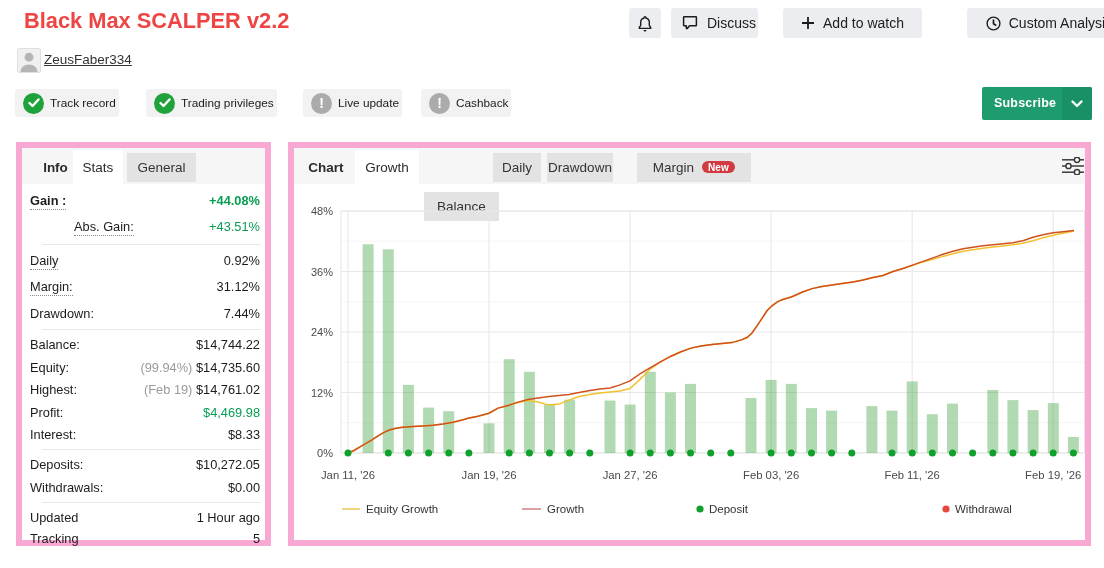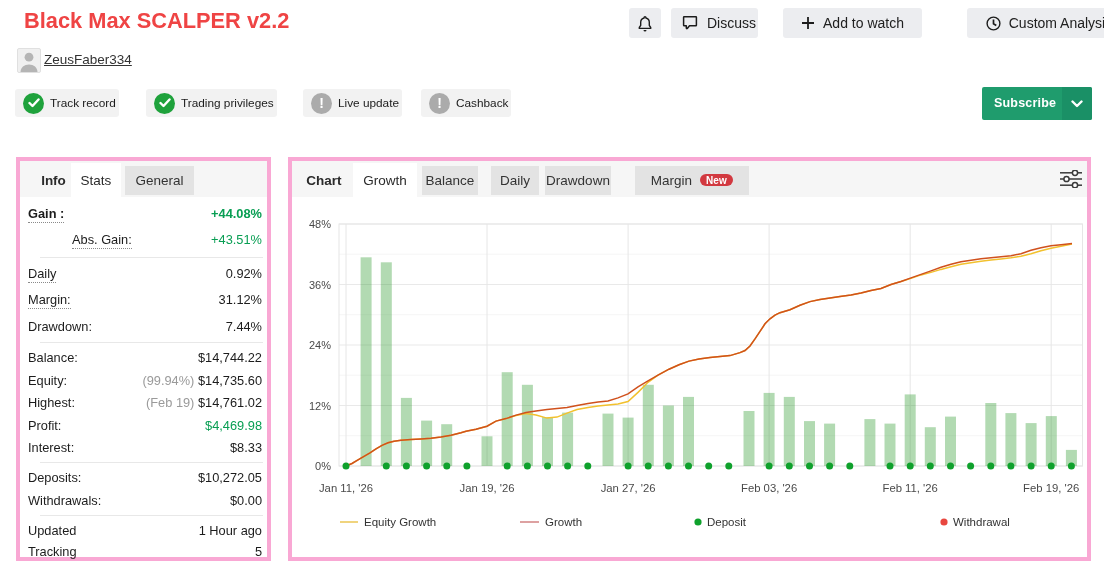--- a/index.html
+++ b/index.html
@@ -7,21 +7,21 @@
   #page{position:relative;width:1104px;height:568px;background:#fff;overflow:hidden;}
   .abs{position:absolute;}
   
   .hbtn{position:absolute;top:8px;height:30px;background:#ecedf0;border-radius:3px;
         display:flex;align-items:center;justify-content:center;font-size:14px;color:#202020;}
   .chip{position:absolute;top:89px;height:28px;background:#f2f2f2;border-radius:3px;
         display:flex;align-items:center;font-size:11.8px;color:#1b1b1b;padding:0 3px 0 8px;}
   .chip .circ{width:21px;height:21px;border-radius:50%;margin-right:6px;flex:none;
         display:flex;align-items:center;justify-content:center;}
   
-  .panel{position:absolute;top:157px;background:#fff;border:4px solid #f9a8d4;box-sizing:border-box;}
+  .panel{position:absolute;top:142px;background:#fff;border:6px solid #f9a8d4;box-sizing:border-box;}
   .tabbar{position:absolute;left:0;top:0;right:0;height:36px;background:#f6f6f6;}
   .tab{position:absolute;top:5px;height:29px;display:flex;align-items:center;justify-content:center;
        font-size:13.5px;color:#333;background:#e3e3e3;}
   .tab.first{background:transparent;font-weight:bold;color:#2b2b2b;}
   .tab.active{background:#fff;top:2px;height:35px;color:#2b2b2b;}
   
   .row{position:absolute;left:8px;right:5px;height:20px;font-size:12.8px;color:#1c1c1c;}
   .row .lbl{position:absolute;left:15px;top:0;}
   .row .val{position:absolute;right:0;top:0;text-align:right;}
   .dotted{border-bottom:1px dotted #8a8a8a;padding-bottom:1px;}
@@ -172,21 +172,21 @@
     <div class="row" style="top:383px;">
         <span class="lbl" style="left:0;">Tracking</span>
         <span class="val">5</span>
       </div>
   </div>
 
   <div class="panel" style="left:288px;width:803px;height:404px;">
     <div class="tabbar"></div>
     <div class="tab first" style="left:7px;width:50px;">Chart</div>
     <div class="tab active" style="left:61px;width:64px;">Growth</div>
-    <div class="tab" style="left:130px;width:56px;">Balance</div>
+    <div class="tab" style="left:130px;width:75px;margin-top:39px;">Balance</div>
     <div class="tab" style="left:199px;width:48px;">Daily</div>
     <div class="tab" style="left:253px;width:66px;">Drawdown</div>
     <div class="tab" style="left:343px;width:114px;">Margin&nbsp;&nbsp;<span style="background:#d23940;color:#fff;font-size:10px;font-weight:bold;border-radius:7px;padding:0.5px 6.5px;position:relative;top:-0.5px;">New</span></div>
 
     <svg class="abs" style="left:768px;top:9px;" width="22" height="18" viewBox="0 0 22 18">
       <g stroke="#3a3a3a" stroke-width="1.5" fill="#fff">
         <line x1="0" y1="2.8" x2="22" y2="2.8"></line>
           <circle cx="15" cy="2.8" r="2.6"></circle>
         <line x1="0" y1="9" x2="22" y2="9"></line>
           <circle cx="6.5" cy="9" r="2.6"></circle>

